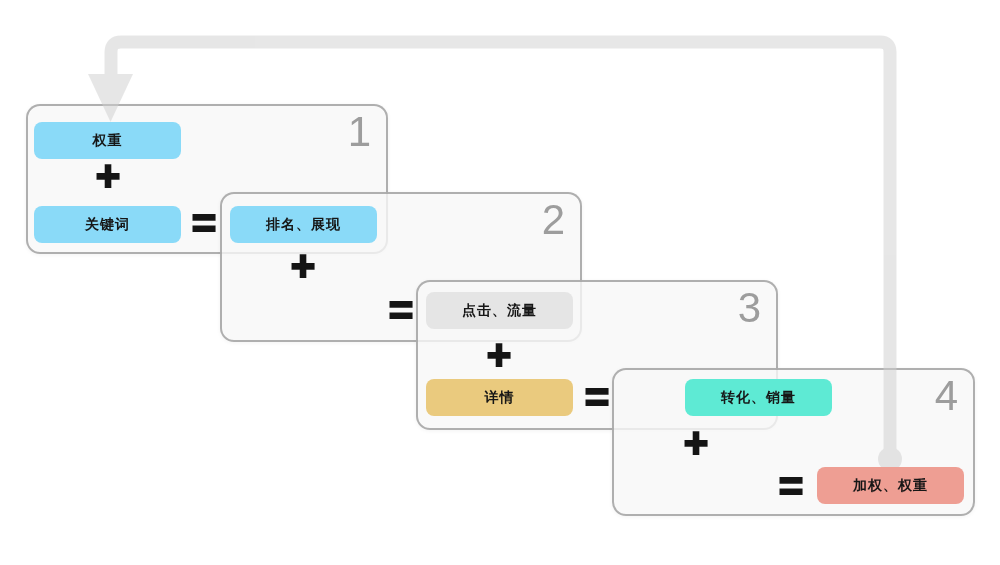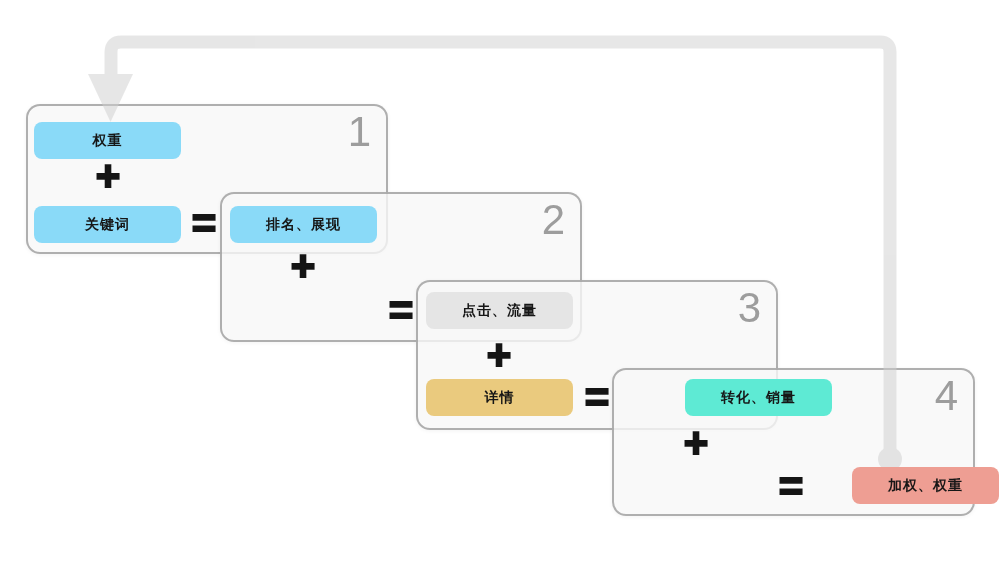--- a/index.html
+++ b/index.html
@@ -76,21 +76,21 @@
     </g>
   </svg>
 
   <div id="pills-layer" class="layer">
       <div class="pill" style="left: 34px; top: 122px; background: rgb(138, 218, 248);">权重</div>
       <div class="pill" style="left: 34px; top: 206px; background: rgb(138, 218, 248);">关键词</div>
       <div class="pill" style="left: 230px; top: 206px; background: rgb(138, 218, 248);">排名、展现</div>
       <div class="pill" style="left: 426px; top: 292px; background: #e5e5e5;">点击、流量</div>
       <div class="pill" style="left: 426px; top: 379px; background: rgb(234, 202, 126);">详情</div>
       <div class="pill" style="left: 655px; top: 379px; background: #5eead4; margin-left: 30px;">转化、销量</div>
-      <div class="pill" style="left: 852px; top: 467px; background: rgb(238, 158, 147);">加权、权重</div>
+      <div class="pill" style="left: 817px; top: 467px; background: rgb(238, 158, 147);">加权、权重</div>
     </div>
 
   <div id="ops-layer" class="layer">
       <div class="op" style="left: 108px; top: 176px;">+</div>
       <div class="op" style="left: 204px; top: 224px;">=</div>
       <div class="op" style="left: 303px; top: 266px;">+</div>
       <div class="op" style="left: 401px; top: 311px;">=</div>
       <div class="op" style="left: 499px; top: 355px;">+</div>
       <div class="op" style="left: 597px; top: 398px;">=</div>
       <div class="op" style="left: 696px; top: 443px;">+</div>

